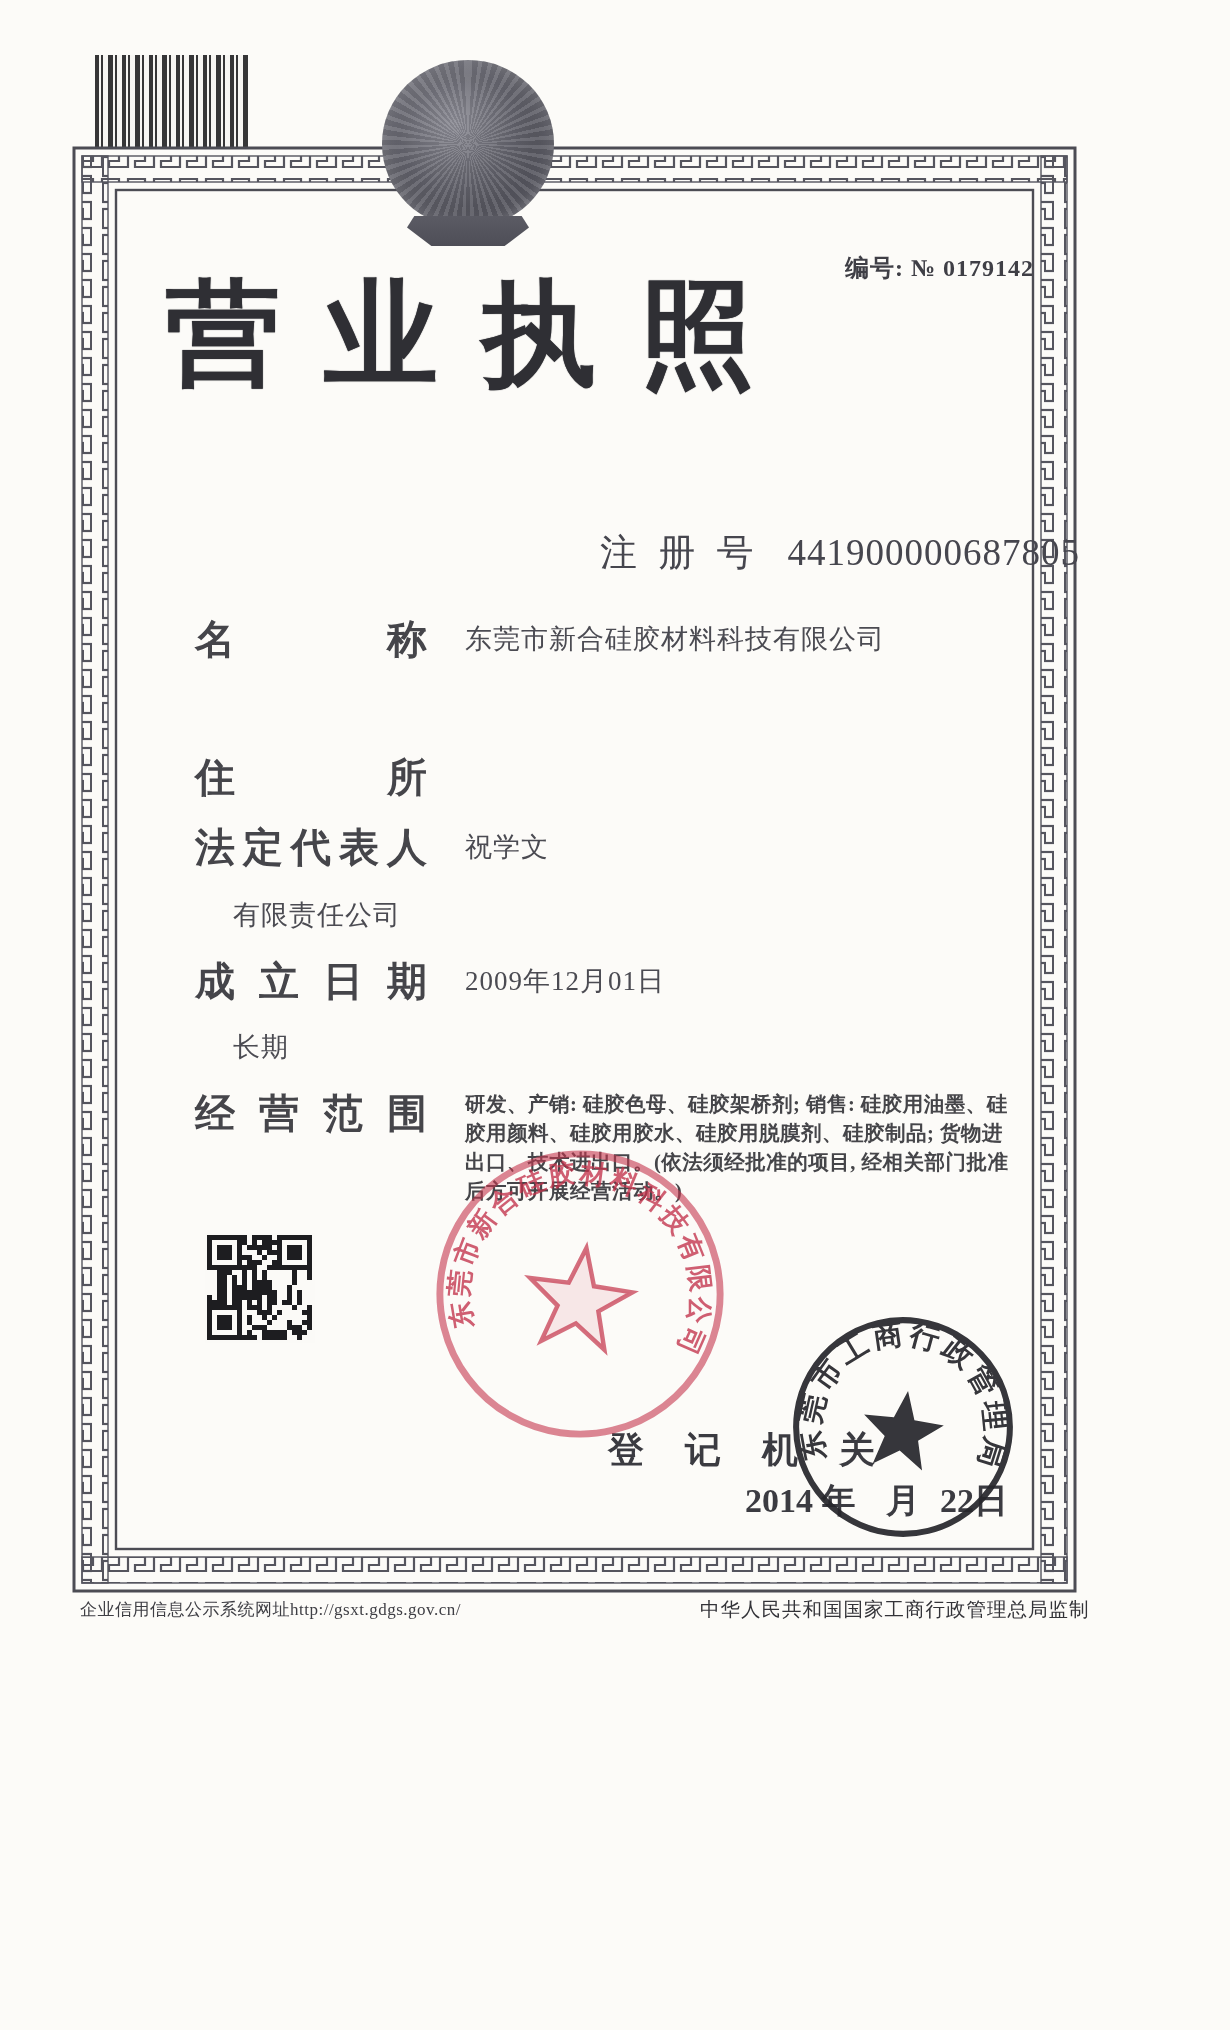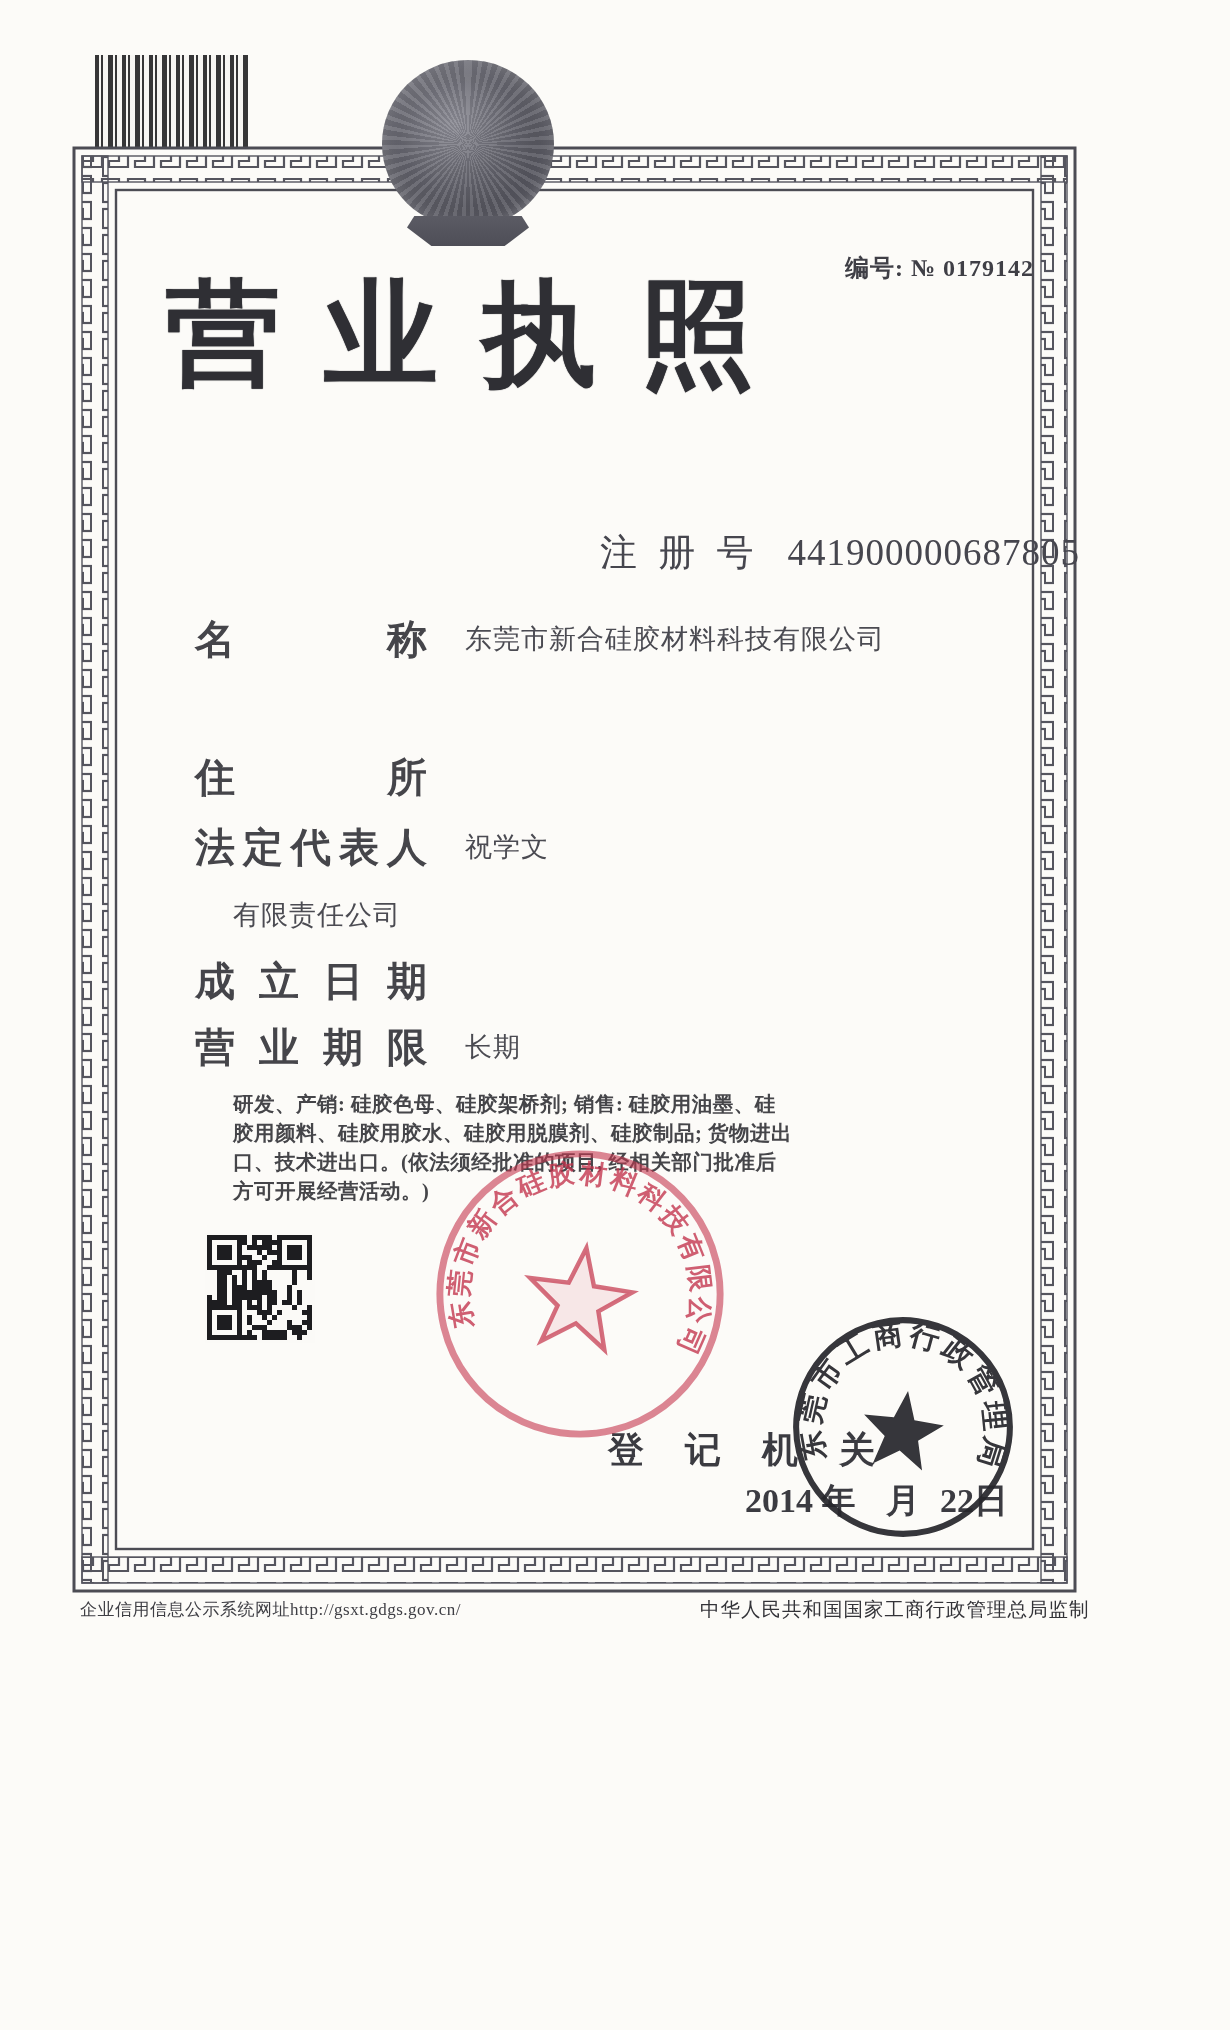--- a/index.html
+++ b/index.html
@@ -150,26 +150,27 @@
 </div>
 <div class="row r3">
   <div class="row-label">法定代表人</div>
   <div class="row-value">祝学文</div>
 </div>
 <div class="row r4">
   <div class="row-value">有限责任公司</div>
 </div>
 <div class="row r5">
   <div class="row-label">成立日期</div>
+  <div class="row-value">2009年12月01日</div>
 </div>
 <div class="row r6">
-  <div class="row-label">营业期限</div>
   <div class="row-value">长期</div>
 </div>
 <div class="row r7">
+  <div class="row-label">经营范围</div>
   <div class="row-value scope">研发、产销: 硅胶色母、硅胶架桥剂; 销售: 硅胶用油墨、硅胶用颜料、硅胶用胶水、硅胶用脱膜剂、硅胶制品; 货物进出口、技术进出口。(依法须经批准的项目, 经相关部门批准后方可开展经营活动。)</div>
 </div>
 
 <div class="qr">
     <i style="left:2px;top:2px"></i>
     <i style="left:7px;top:2px"></i>
     <i style="left:12px;top:2px"></i>
     <i style="left:17px;top:2px"></i>
     <i style="left:22px;top:2px"></i>
     <i style="left:27px;top:2px"></i>

